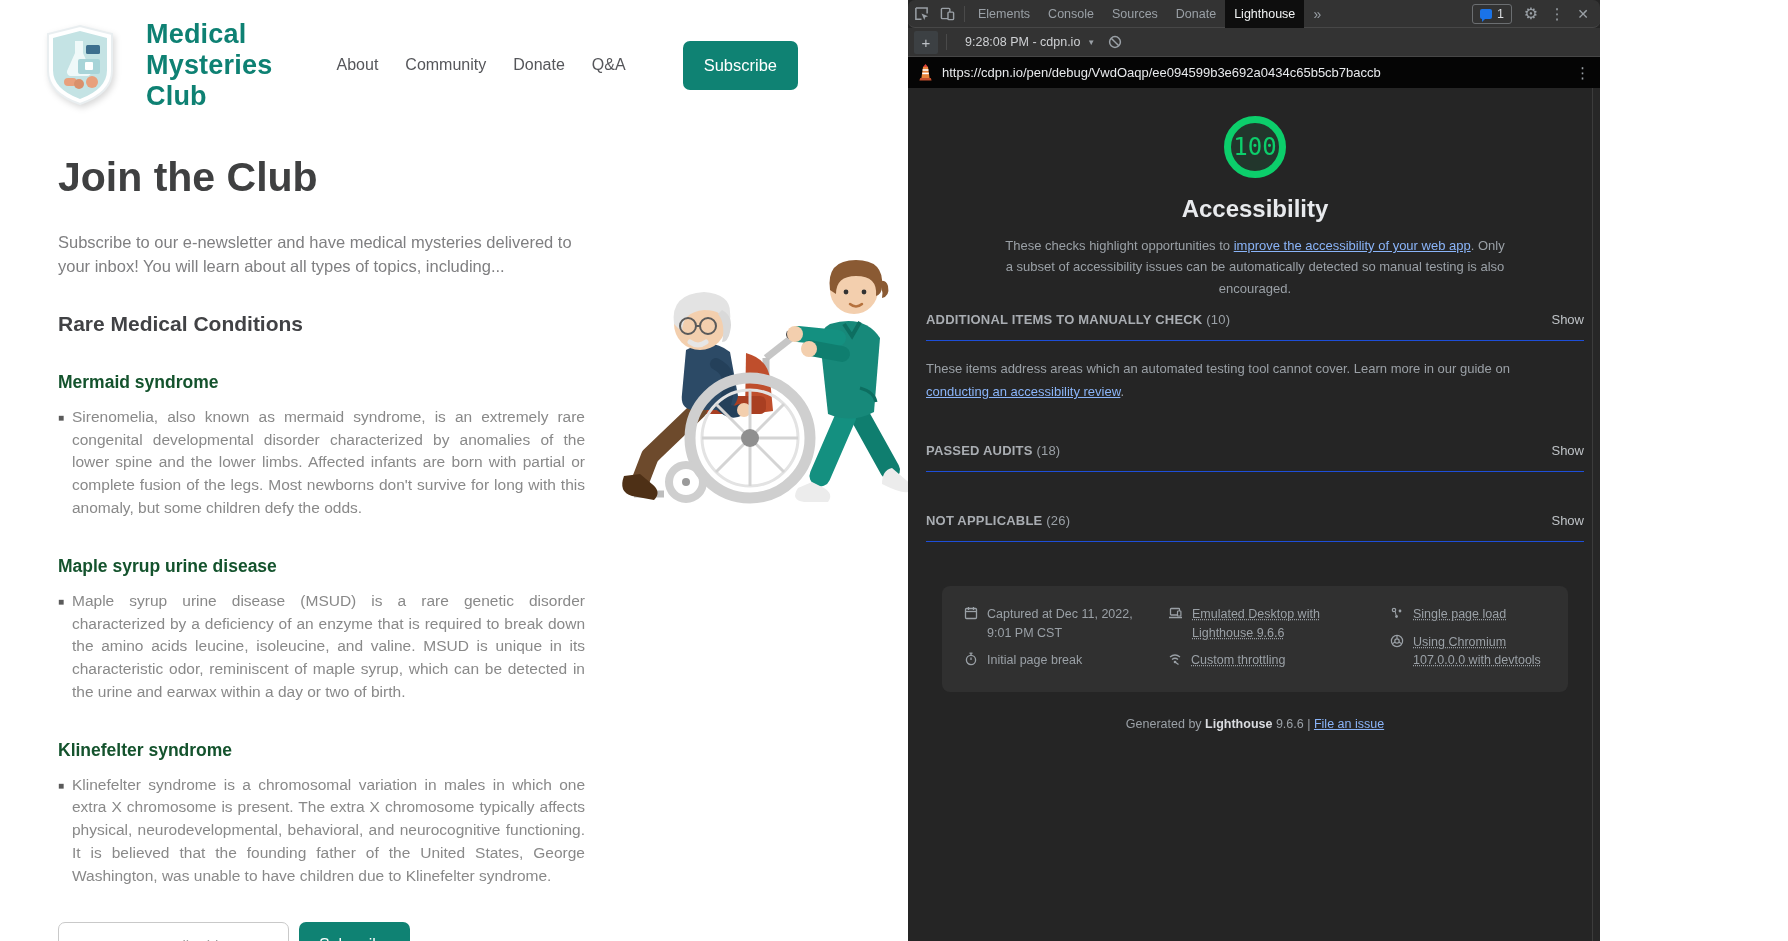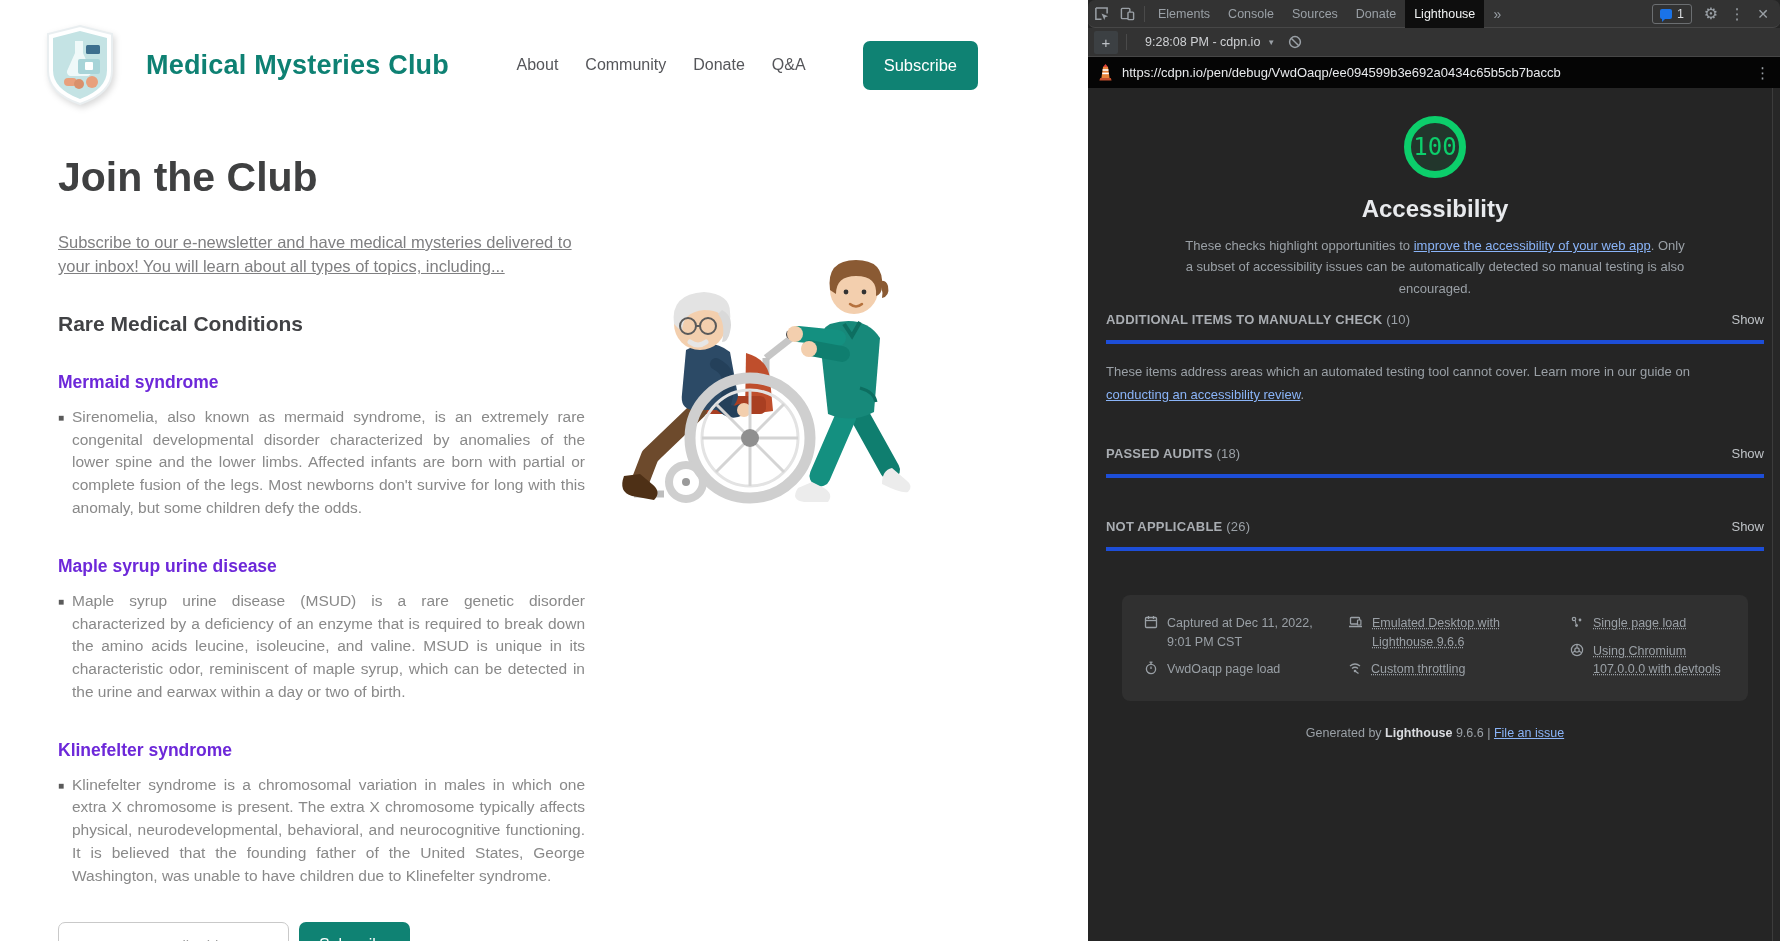--- a/index.html
+++ b/index.html
@@ -1,35 +1,35 @@
 <!DOCTYPE html>
 <html><head>
 <meta charset="utf-8">
 <style>
   * { margin:0; padding:0; box-sizing:border-box; }
   html,body { width:1788px; height:941px; overflow:hidden; background:#fff;
               font-family:"Liberation Sans", sans-serif; }
   .stage { position:relative; width:1788px; height:941px; display:flex; }
 
   
-  .page { position:relative; width:1088px; height:941px; background:#fff; overflow:hidden; }
+  .page { position:relative; width:908px; height:941px; background:#fff; overflow:hidden; }
   .hdr { display:flex; align-items:center; padding:22px 0 0 42px; height:108px; }
   .logo { width:76px; height:84px; flex:0 0 auto; filter:drop-shadow(2px 3px 3px rgba(0,0,0,.15)); }
   .brand-title { margin-left:28px; color:#0e8173; font-size:27px; font-weight:bold; letter-spacing:.2px; }
   .nav { display:flex; align-items:center; margin-left:auto; gap:27px; }
   .nav a { color:#55565a; font-size:16px; font-weight:500; text-decoration:none; cursor:pointer; }
   .btn-subscribe { margin-left:30px; margin-right:110px; background:#0f8273; color:#fff; border:none;
     border-radius:7px; font-size:16.5px; font-weight:500; padding:15px 21px; cursor:pointer;
     font-family:"Liberation Sans", sans-serif; }
 
   .main { width:527px; margin-left:58px; }
   .h1 { margin-top:46px; color:#3f4041; font-size:41px; font-weight:bold; }
-  .intro { margin-top:30px; color:#7f7f81; font-size:16.5px; line-height:1.45;text-decoration:underline; }
+  .intro { margin-top:30px; color:#7f7f81; font-size:16.5px; line-height:1.45; }
   .h2 { margin-top:33px; color:#414245; font-size:21px; font-weight:bold; }
-  .h3 { margin-top:36px; color:#6d28d9; font-size:17.5px; font-weight:bold; }
+  .h3 { margin-top:36px; color:#14532d; font-size:17.5px; font-weight:bold; }
   .cond { margin-top:13px; display:flex; color:#898989; font-size:15.5px; line-height:1.47; }
   .cond .marker { flex:0 0 14px; color:#5a5a5a; font-size:10px; line-height:23px; }
   .cond .txt { text-align:justify; }
   .form-row { margin-top:34px; display:flex; align-items:center; gap:10px; }
   .email-input { width:231px; height:47px; border:1px solid #c9c9c9; border-radius:7px; padding:0 16px;
     font-size:15px; color:#555; font-family:"Liberation Sans", sans-serif; }
   .email-input::placeholder { color:#9b9b9b; }
   .btn-subscribe2 { background:#0f8273; color:#fff; border:none; border-radius:7px; font-size:16px;
     font-weight:500; padding:14px 20px; cursor:pointer; font-family:"Liberation Sans", sans-serif; }
   .illustration { position:absolute; left:598px; top:238px; width:330px; height:285px; }
@@ -61,21 +61,21 @@
   .dt-report { position:relative; flex:1 1 auto; color:#9aa0a6; overflow:hidden; }
   .rpt-inner { padding:0 16px 0 18px; }
   .gauge-wrap { display:flex; justify-content:center; margin-top:28px; }
   .gauge { width:62px; height:62px; border-radius:50%; border:7px solid #0cce6b;
     background:rgba(12,206,107,.10); display:flex; align-items:center; justify-content:center;
     color:#0cce6b; font-family:"DejaVu Sans Mono", monospace; font-size:24px; }
   .cat-title { margin-top:17px; text-align:center; color:#e8eaed; font-size:24px; font-weight:600; }
   .cat-desc { margin:12px auto 0; max-width:500px; text-align:center; font-size:13px; line-height:1.65; }
   a.blue, .blue { color:#8ab4f8; text-decoration:underline; cursor:pointer; }
   .sec-row { margin-top:0; display:flex; align-items:flex-start; justify-content:space-between;
-    padding:13px 0; border-bottom:4px solid #1d4ed8; }
+    padding:13px 0; border-bottom:1px solid #1d4ed8; }
   .sec-row:first-of-type { margin-top:24px; }
   .sec-title { color:#a9adb2; font-weight:bold; font-size:13px; letter-spacing:.2px; }
   .sec-count { font-weight:normal; color:#9aa0a6; }
   .show { color:#bfc3c7; font-size:13px; cursor:pointer; }
   .manual-note { margin:17px 0 26px; font-size:13px; line-height:1.75; max-width:640px; }
   .gap28 { height:28px; }
   .meta-box { margin:44px auto 0; width:626px; background:#303030; border-radius:8px;
     padding:19px 22px 13px; display:grid; grid-template-columns:196px 214px 1fr; column-gap:8px;
     font-size:12.5px; }
   .meta-item { display:flex; gap:9px; margin-bottom:9px; line-height:1.5; align-items:flex-start; }
@@ -307,21 +307,21 @@
                 </svg>
               <span>Captured at Dec 11, 2022, 9:01 PM CST</span>
             </div>
             <div class="meta-item">
               <svg width="14" height="14" viewBox="0 0 14 14">
                   <circle cx="7" cy="8" r="4.6" fill="none" stroke="#9aa0a6" stroke-width="1.3"></circle>
                   <path d="M7 8 V5.4" stroke="#9aa0a6" stroke-width="1.3"></path>
                   <path d="M5.5 1.2 h3" stroke="#9aa0a6" stroke-width="1.3"></path>
                   <path d="M7 1.2 v2" stroke="#9aa0a6" stroke-width="1.3"></path>
                 </svg>
-              <span>VwdOaqp page load</span>
+              <span>Initial page break</span>
             </div>
           </div>
           <div>
             <div class="meta-item">
               <svg width="15" height="14" viewBox="0 0 15 14">
                   <rect x="2.5" y="2.5" width="9" height="6.5" rx=".8" fill="none" stroke="#9aa0a6" stroke-width="1.3"></rect>
                   <path d="M1 11.5 h13" stroke="#9aa0a6" stroke-width="1.5"></path>
                   <rect x="9.5" y="5" width="3.4" height="5" rx=".6" fill="#303030" stroke="#9aa0a6" stroke-width="1.2"></rect>
                 </svg>
               <span class="dotted">Emulated Desktop with Lighthouse 9.6.6</span>

